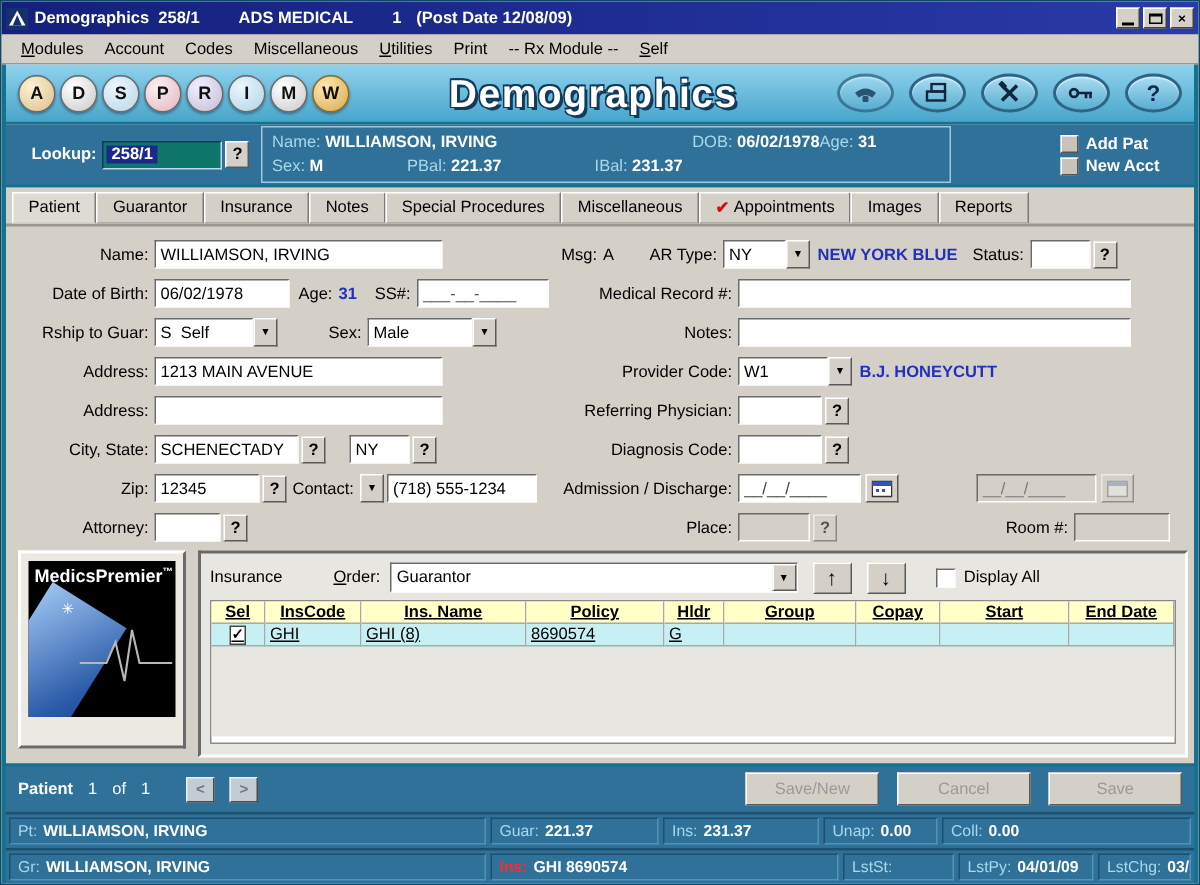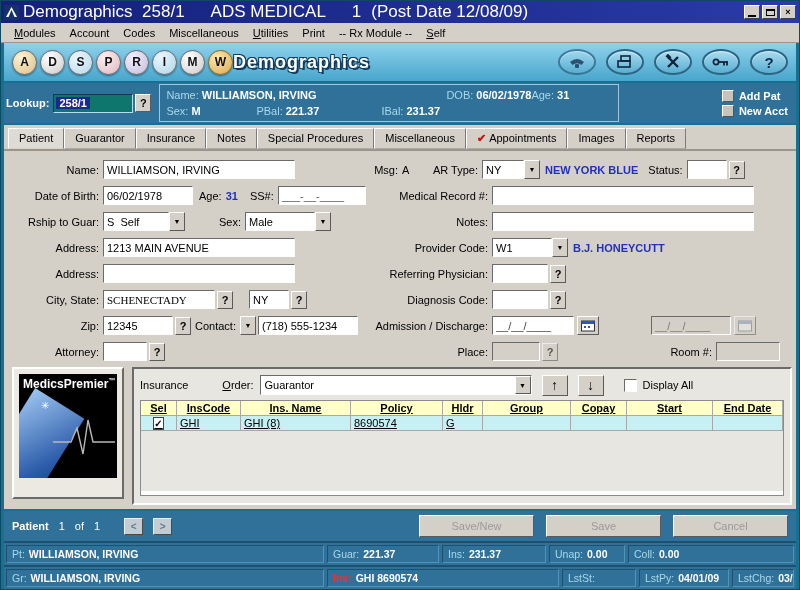--- a/index.html
+++ b/index.html
@@ -4,21 +4,21 @@
 <style>
   * { margin:0; padding:0; box-sizing:border-box; font-family:"Liberation Sans", sans-serif; }
   body { background:#666; }
   .window { width:800px; height:590px; background:#d4d0c8; position:relative; overflow:hidden;
             border:1px solid #0c4a63; }
 
   
   .titlebar { height:22px; background:linear-gradient(90deg,#13207c,#2a3aa8);
               display:flex; align-items:center; padding:0 3px; color:#fff; }
   .appicon { width:15px; height:15px; margin-right:4px; flex:0 0 auto; }
-  .title-text { font-size:17px; font-weight:normal; white-space:pre; }
+  .title-text { font-size:11px; font-weight:bold; white-space:pre; }
   .title-seg { margin-right:26px; }
   .winbtns { margin-left:auto; display:flex; gap:2px; }
   .wbtn { width:16px; height:14px; background:#d4d0c8; border:1px solid;
           border-color:#fff #404040 #404040 #fff; display:flex; align-items:center;
           justify-content:center; font-size:9px; font-weight:bold; color:#000; cursor:default; }
   .wbtn .minbar { width:8px; height:2px; background:#000; margin-top:7px; }
   .wbtn .maxbox { width:9px; height:7px; border:1px solid #000; border-top-width:2px; }
 
   
   .menubar { height:20px; background:#d4d0c8; display:flex; align-items:center;
@@ -37,33 +37,33 @@
   .lbtn { width:25px; height:25px; border-radius:50%; border:1px solid #6a6a6a;
           background:radial-gradient(circle at 35% 30%,#ffffff,#c9c9c9);
           display:flex; align-items:center; justify-content:center;
           font-size:12px; font-weight:bold; color:#101010; box-shadow:0 1px 2px rgba(0,0,30,.4); }
   .lbtn:nth-child(1){ background:radial-gradient(circle at 35% 30%,#fdf2d2,#d9c08a); }
   .lbtn:nth-child(3){ background:radial-gradient(circle at 35% 30%,#eaf6ff,#b8d8e8); }
   .lbtn:nth-child(4){ background:radial-gradient(circle at 35% 30%,#ffeef0,#dcb8c0); }
   .lbtn:nth-child(5){ background:radial-gradient(circle at 35% 30%,#f2eeff,#c4bcd8); }
   .lbtn:nth-child(6){ background:radial-gradient(circle at 35% 30%,#eaf6ff,#b0d4e4); }
   .lbtn:nth-child(8){ background:radial-gradient(circle at 35% 30%,#ffe9b0,#d8a850); border-color:#8a6a20; }
-  .tb-title { flex:1; text-align:left; font-size:18px; font-weight:bold; color:#fff;
+  .tb-title { flex:1; text-align:center; font-size:26px; font-weight:bold; color:#fff;
               letter-spacing:1px; text-shadow:2px 2px 0 #123a5c, -1px -1px 0 #123a5c,
               1px -1px 0 #123a5c, -1px 1px 0 #123a5c; }
   .tb-icons { display:flex; gap:10px; }
   .obtn { width:38px; height:26px; border-radius:50%; border:2px solid #2e6484;
           background:linear-gradient(#aadcf0,#58aed2); display:flex; align-items:center;
           justify-content:center; color:#0e2a4a; box-shadow:inset 0 1px 1px #d8f2fc; }
   .obtn.dim { opacity:.75; }
   .obtn .q { font-size:15px; font-weight:bold; }
 
   
   .lookupbar { height:42px; flex:0 0 auto; background:#2f7199; display:flex;
-               align-items:center; padding:0 2px; border-bottom:2px solid #15718f; }
+               align-items:center; padding:0 17px; border-bottom:2px solid #15718f; }
   .lk-label { color:#fff; font-weight:bold; font-size:11px; margin-right:4px; }
   .lk-input { width:80px; height:19px; background:#0f766e; border:1px solid;
               border-color:#123a50 #bcdcec #bcdcec #123a50; font-size:11px;
               display:flex; align-items:center; padding:0 2px; }
   .lk-input span { background:#1a2a8c; color:#fff; padding:0 3px; font-weight:bold; }
   .qbtn { min-width:16px; height:18px; background:#d4d0c8; border:1px solid;
           border-color:#fff #5a5a5a #5a5a5a #fff; font-size:11px; font-weight:bold;
           display:inline-flex; align-items:center; justify-content:center; margin-left:2px; }
   .banner { margin-left:8px; width:460px; height:38px; border:1px solid #9cc8de;
             padding:2px 6px; color:#bfe4f2; font-size:11px; display:flex; flex-direction:column;
@@ -151,21 +151,21 @@
   .gempty { background:#e8e6e0; height:60px; }
 
   
   .navrow { height:32px; flex:0 0 auto; background:#2f7199; display:flex; align-items:center;
             padding:0 8px; border-top:2px solid #15718f; color:#fff; font-size:11px; gap:10px; }
   .navlab { font-weight:bold; }
   .nbtn { width:19px; height:17px; background:#c2ccd2; border:1px solid;
           border-color:#e8eef2 #4a4a4a #4a4a4a #e8eef2; color:#6a7a84; font-size:10px;
           font-weight:bold; display:flex; align-items:center; justify-content:center; }
   .savebtns { margin-left:auto; display:flex; gap:12px; }
-  .sbtn { width:115px; height:22px; background:#d4d0c8; border:1px solid;
+  .sbtn { width:89px; height:22px; background:#d4d0c8; border:1px solid;
           border-color:#fff #5a5a5a #5a5a5a #fff; color:#9a9a9a; font-size:11px;
           display:flex; align-items:center; justify-content:center; }
   .statusrow { height:24px; flex:0 0 auto; background:#2f7199; display:flex; gap:3px;
                padding:2px 2px; border-top:2px solid #1d4f6e; }
   .scell { border:1px solid; border-color:#1d4f6e #4f94ba #4f94ba #1d4f6e;
            display:flex; align-items:center; padding:0 5px; font-size:10.5px;
            white-space:nowrap; overflow:hidden; }
   .slab { color:#a8d8ea; margin-right:4px; }
   .slab.red { color:#ff2a2a; font-weight:bold; }
   .sval { color:#fff; font-weight:bold; }
@@ -353,21 +353,21 @@
         <div class="frow">
           <span class="flab w95">Address:</span>
           <input class="tin" style="width: 192px;" value="1213 MAIN AVENUE">
         </div>
         <div class="frow">
           <span class="flab w95">Address:</span>
           <input class="tin" style="width: 192px;" value="">
         </div>
         <div class="frow">
           <span class="flab w95">City, State:</span>
-          <input class="tin" style="width: 112px; font-family: Liberation Serif, serif;" value="SCHENECTADY">
+          <input class="tin" style="width: 96px;" value="SCHENECTADY">
           <span class="qbtn">?</span>
           <input class="tin" style="width: 40px; margin-left: 16px;" value="NY">
           <span class="qbtn">?</span>
         </div>
         <div class="frow">
           <span class="flab w95">Zip:</span>
           <input class="tin" style="width: 70px;" value="12345">
           <span class="qbtn">?</span>
           <span class="flab" style="padding-left:4px">Contact:</span>
           <span class="dbtn">▼</span>
@@ -513,22 +513,22 @@
       <span>of</span>
       <span>1</span>
       <span class="nbtn" style="margin-left:14px">
           <span>&lt;</span>
         </span>
       <span class="nbtn">
           <span>&gt;</span>
         </span>
       <div class="savebtns">
         <span class="sbtn">Save/New</span>
+        <span class="sbtn">Cancel</span>
         <span class="sbtn">Save</span>
-        <span class="sbtn">Cancel</span>
       </div>
     </div>
 
     <div class="statusrow">
       <span class="scell s-pt">
           <span class="slab">Pt:</span>
           <span class="sval">WILLIAMSON, IRVING</span>
         </span>
       <span class="scell s-guar">
           <span class="slab">Guar:</span>

